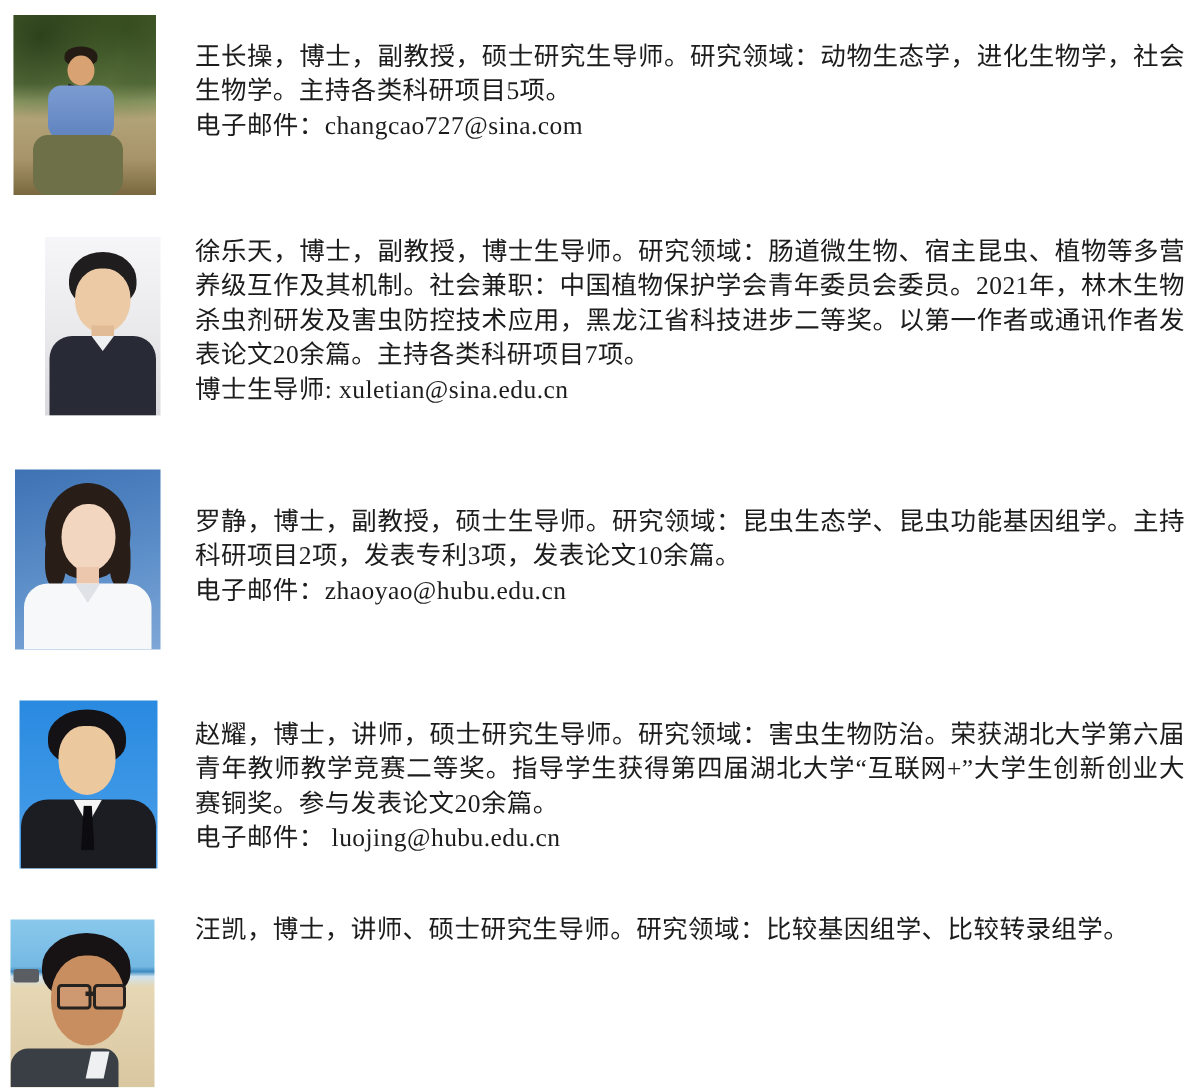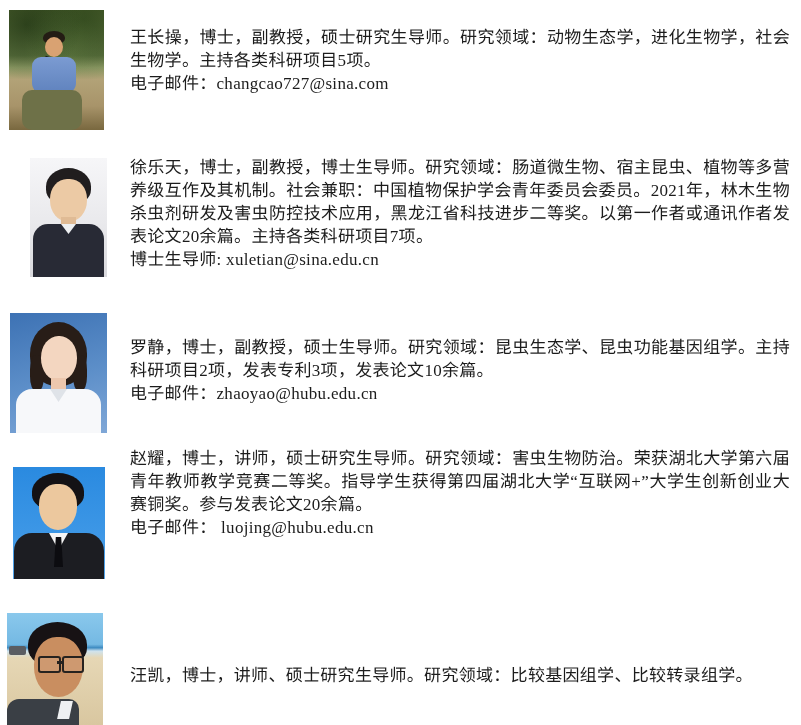--- a/index.html
+++ b/index.html
@@ -27,22 +27,22 @@
     position: absolute;
     left: 130px;
     width: 660px;
     font-size: 17px;
     line-height: 23px;
     letter-spacing: 0.3px;
   }
   .t1 { top: 26px; }
   .t2 { top: 156px; }
   .t3 { top: 336px; }
-  .t4 { top: 447px; }
-  .t5 { top: 664px; font-family: Liberation Serif, serif; }
+  .t4 { top: 478px; }
+  .t5 { top: 608px; font-family: Liberation Serif, serif; }
   .bio {
     margin: 0;
     text-align: justify;
     text-align-last: left;
   }
   .email-line { margin: 0; }
   .email-line a { color: #1c1c1c; text-decoration: none; }
 
   
   .art-outdoor {

